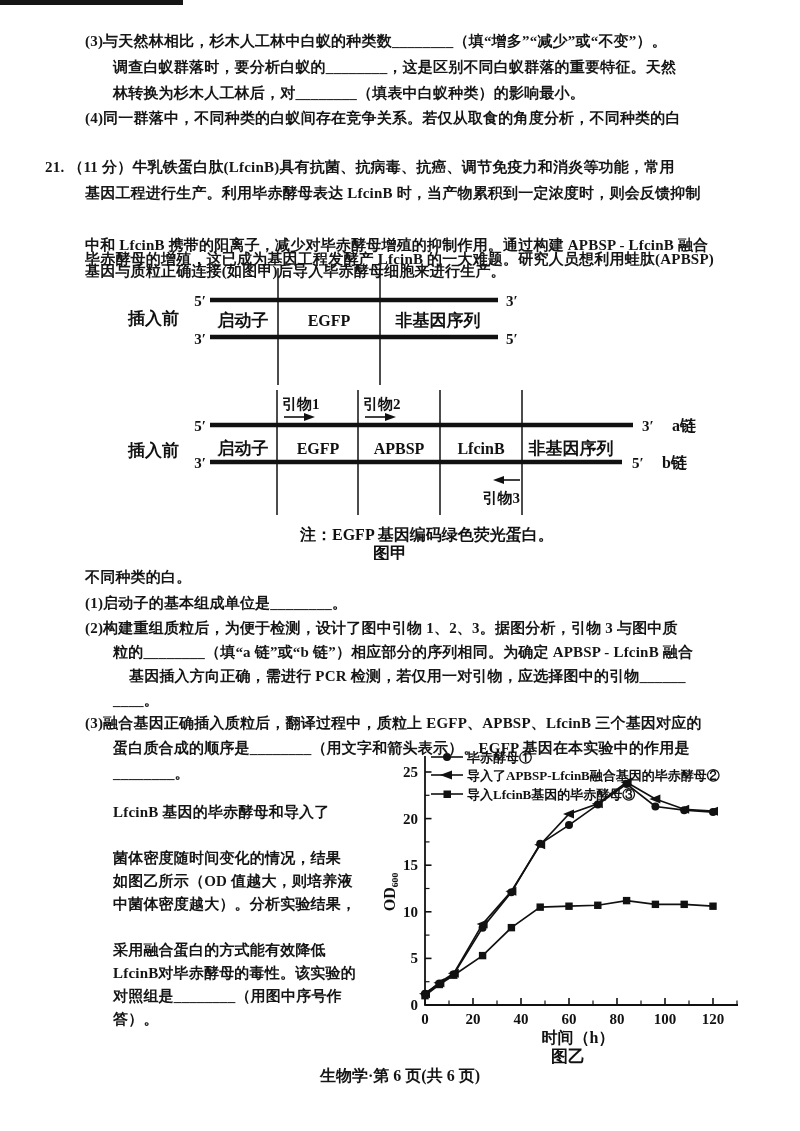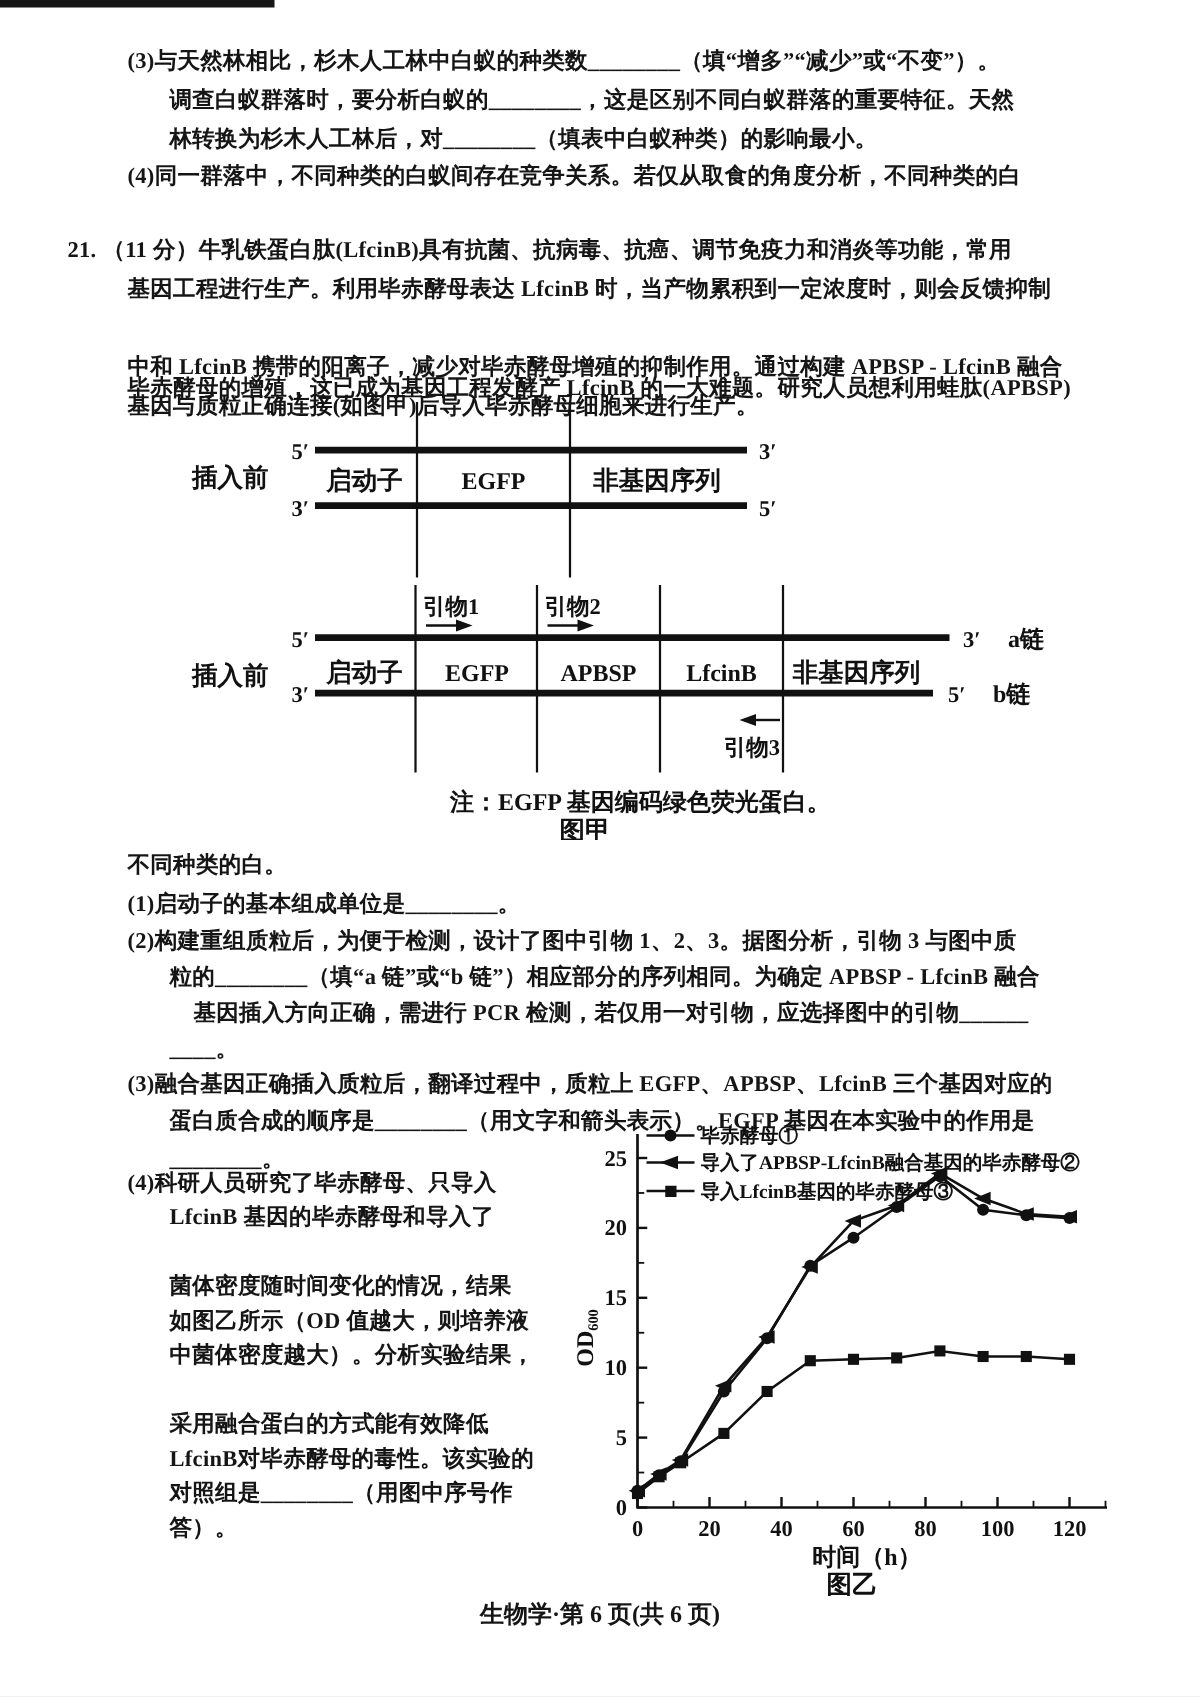--- a/index.html
+++ b/index.html
@@ -97,21 +97,20 @@
 
   <div class="line" style="left:85px;top:617px;">(2)构建重组质粒后，为便于检测，设计了图中引物 1、2、3。据图分析，引物 3 与图中质</div>
   <div class="line" style="left:113px;top:641px;">粒的________（填“a 链”或“b 链”）相应部分的序列相同。为确定 APBSP - LfcinB 融合</div>
   <div class="line" style="left:113px;top:665px;margin-left:16px;">基因插入方向正确，需进行 PCR 检测，若仅用一对引物，应选择图中的引物______</div>
   <div class="line" style="left:113px;top:689px;">____。</div>
 
   <div class="line" style="left:85px;top:712px;">(3)融合基因正确插入质粒后，翻译过程中，质粒上 EGFP、APBSP、LfcinB 三个基因对应的</div>
   <div class="line" style="left:113px;top:737px;">蛋白质合成的顺序是________（用文字和箭头表示）。EGFP 基因在本实验中的作用是</div>
   <div class="line" style="left:113px;top:762px;">________。</div>
 
-  <div class="line" style="left:85px;top:778px;">(4)科研人员研究了毕赤酵母、只导入</div>
   <div class="line" style="left:113px;top:801px;">LfcinB 基因的毕赤酵母和导入了</div>
   <div class="line" style="left:113px;top:847px;">菌体密度随时间变化的情况，结果</div>
   <div class="line" style="left:113px;top:870px;">如图乙所示（OD 值越大，则培养液</div>
   <div class="line" style="left:113px;top:893px;">中菌体密度越大）。分析实验结果，</div>
   <div class="line" style="left:113px;top:939px;">采用融合蛋白的方式能有效降低</div>
   <div class="line" style="left:113px;top:962px;">LfcinB对毕赤酵母的毒性。该实验的</div>
   <div class="line" style="left:113px;top:985px;">对照组是________（用图中序号作</div>
   <div class="line" style="left:113px;top:1008px;">答）。</div>
 
   <svg id="chart-svg" style="position:absolute;left:378px;top:742px;" width="422" height="322" viewBox="0 0 422 322">

